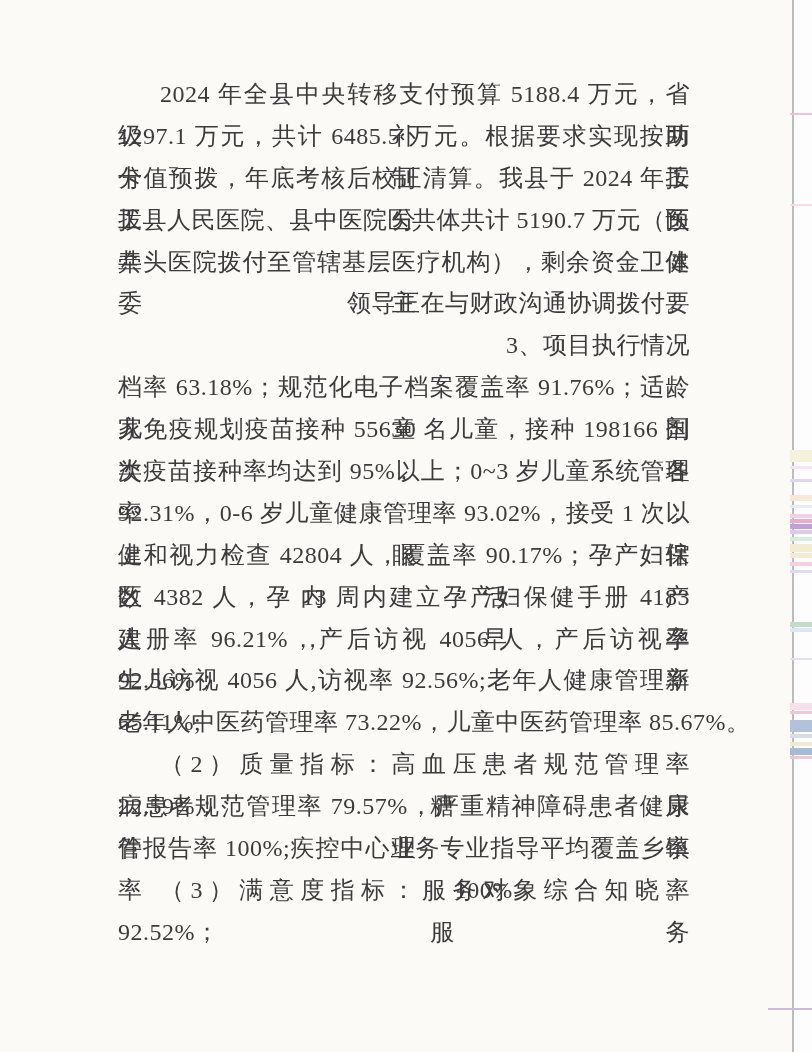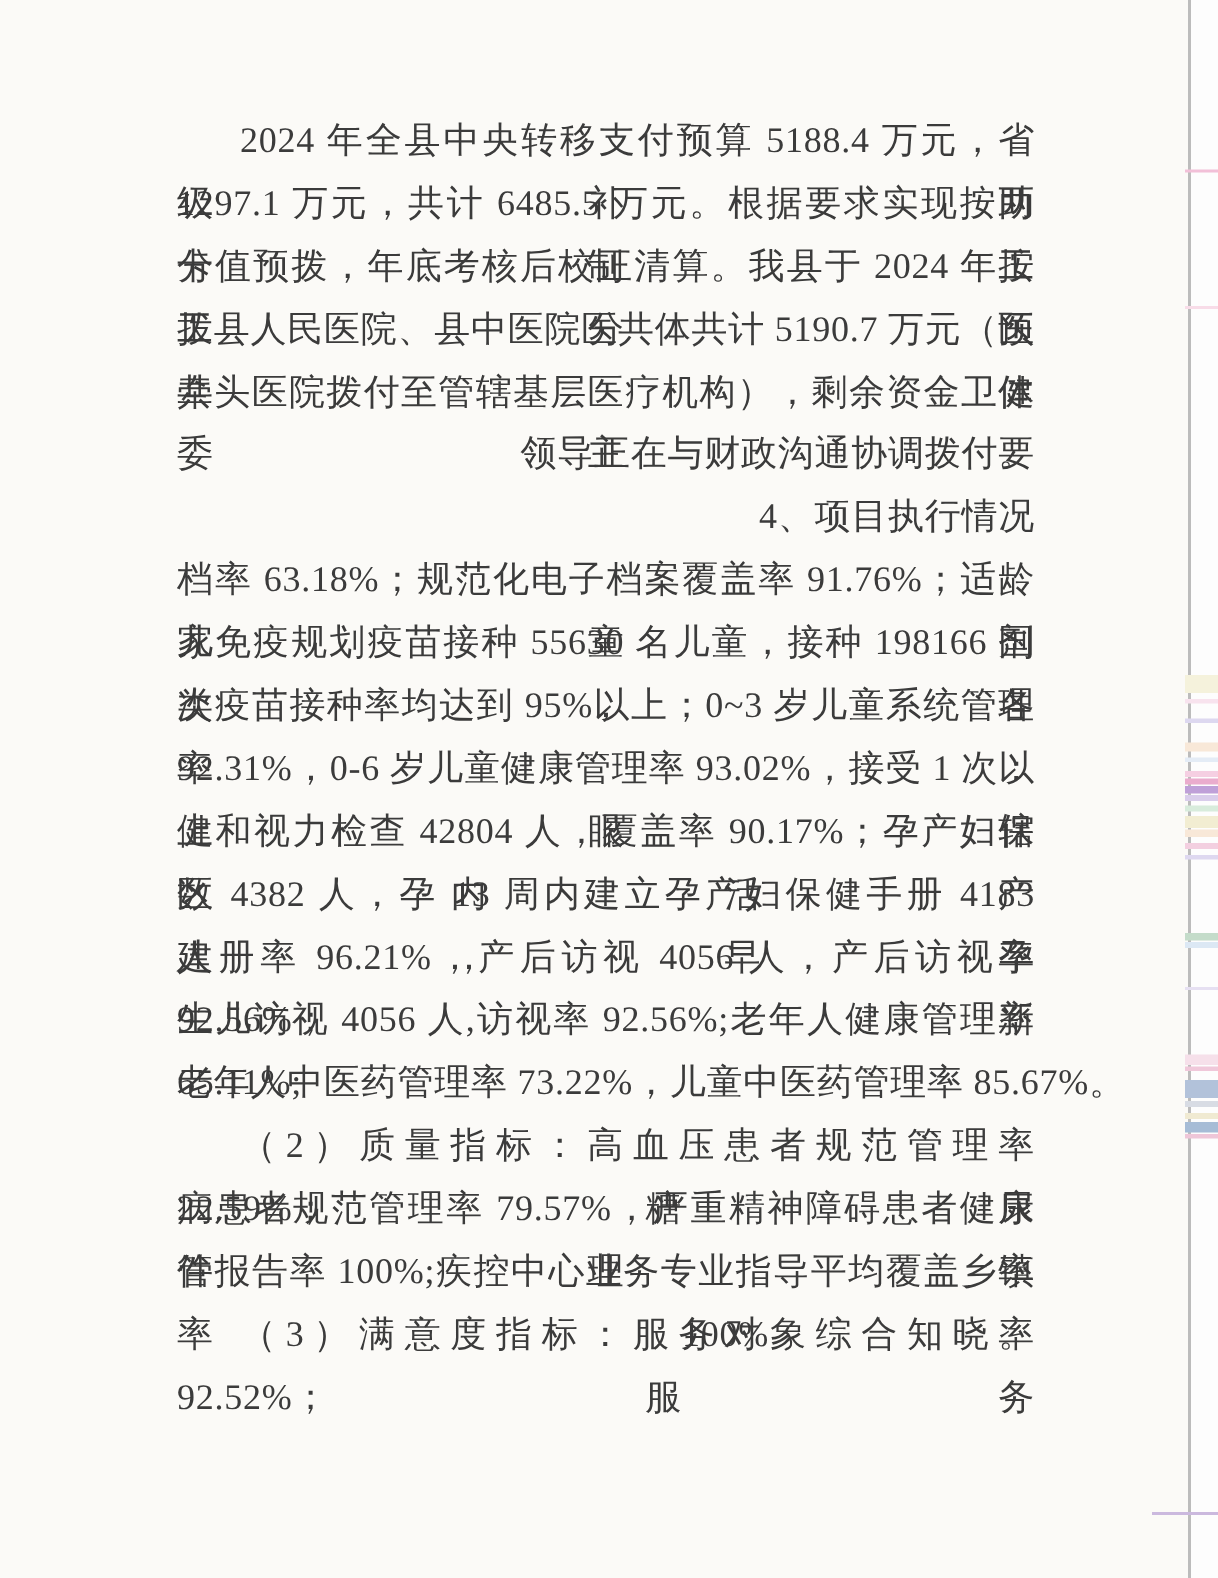--- a/index.html
+++ b/index.html
@@ -102,21 +102,21 @@
   <div class="stripe" style="top:756px;height:3px;background:#eec6d8;"></div>
   <div class="stripe" style="top:1008px;height:2px;left:768px;width:44px;background:#cbb9de;"></div>
 
   <div class="text-block">
     <div class="line indent justify">2024 年全县中央转移支付预算 5188.4 万元，省级补助</div>
     <div class="line justify">1297.1 万元，共计 6485.5 万元。根据要求实现按两卡制工</div>
     <div class="line justify">分值预拨，年底考核后校正清算。我县于 2024 年按工分预</div>
     <div class="line justify">拨县人民医院、县中医院医共体共计 5190.7 万元（医共体</div>
     <div class="line justify">牵头医院拨付至管辖基层医疗机构），剩余资金卫健委主要</div>
     <div class="line">领导正在与财政沟通协调拨付。</div>
-    <div class="line indent">4、项目执行情况</div>
+    <div class="line indent">3、项目执行情况</div>
     <div class="line justify">档率 63.18%；规范化电子档案覆盖率 91.76%；适龄儿童国</div>
     <div class="line justify">家免疫规划疫苗接种 55630 名儿童，接种 198166 剂次，各</div>
     <div class="line justify">类疫苗接种率均达到 95%以上；0~3 岁儿童系统管理率：</div>
     <div class="line justify">92.31%，0-6 岁儿童健康管理率 93.02%，接受 1 次以上眼保</div>
     <div class="line justify">健和视力检查 42804 人，覆盖率 90.17%；孕产妇辖区内活产</div>
     <div class="line justify">数 4382 人，孕 13 周内建立孕产妇保健手册 4183 人，早孕</div>
     <div class="line justify">建册率 96.21%，产后访视 4056 人，产后访视率 92.56%；新</div>
     <div class="line justify">生儿访视 4056 人,访视率 92.56%;老年人健康管理率 65.11%;</div>
     <div class="line">老年人中医药管理率 73.22%，儿童中医药管理率 85.67%。</div>
     <div class="line indent justify">（2）质量指标：高血压患者规范管理率 22.59%；糖尿</div>

